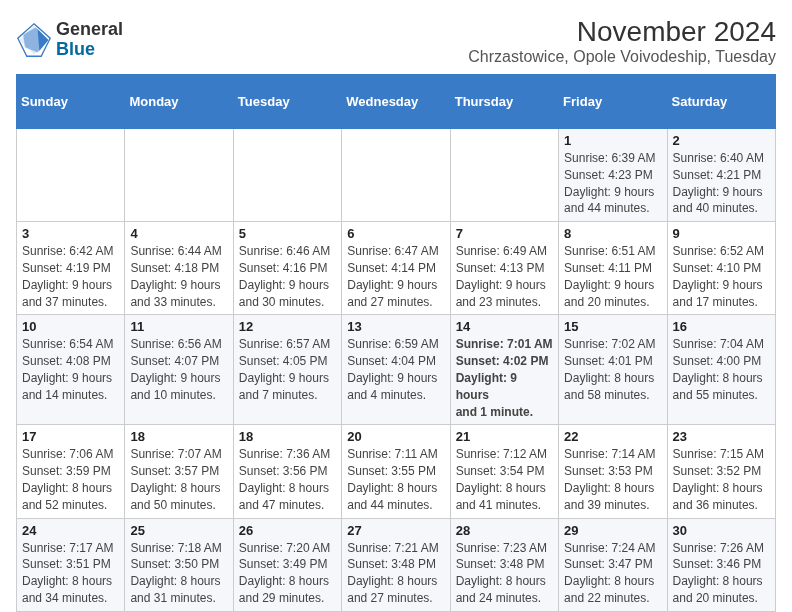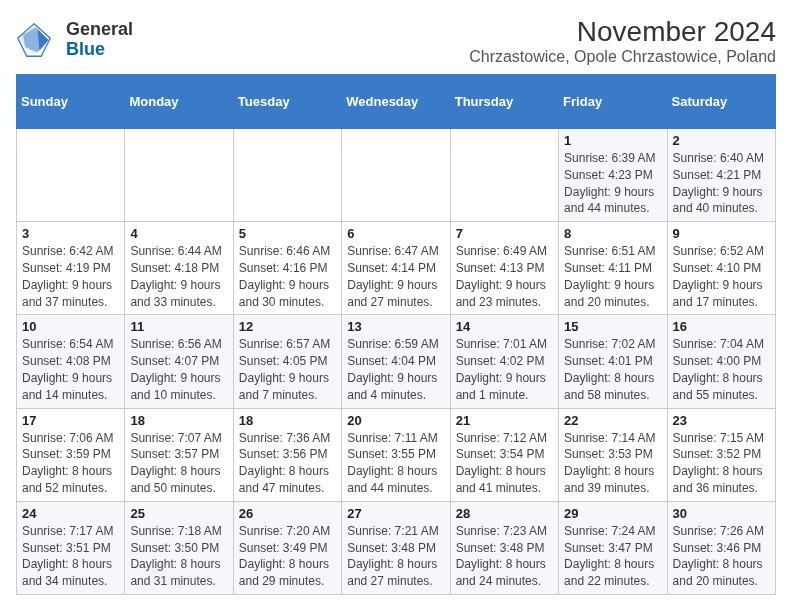--- a/index.html
+++ b/index.html
@@ -12,21 +12,21 @@
     }
     .header {
       display: flex;
       align-items: flex-start;
       justify-content: space-between;
       margin-bottom: 8px;
     }
     .logo {
       display: flex;
       align-items: center;
-      gap: 14px;
+      gap: 4px;
       margin-top: 4px;
     }
     .logo-text {
       display: flex;
       flex-direction: column;
       line-height: 1.1;
     }
     .logo-general {
       font-size: 18px;
       font-weight: bold;
@@ -109,21 +109,21 @@
       <polygon points="22,6 36,20 24,34 10,28 8,14" fill="#3a7bc8" opacity="0.5"></polygon>
       <polygon points="24,8 36,20 26,32" fill="#3a7bc8"></polygon>
     </svg>
     <div class="logo-text">
       <span class="logo-general">General</span>
       <span class="logo-blue">Blue</span>
     </div>
   </div>
   <div class="title-block">
     <div class="month-title">November 2024</div>
-    <div class="subtitle">Chrzastowice, Opole Chrzastowice, Poland</div>
+    <div class="subtitle">Chrzastowice, Opole Voivodeship, Tuesday</div>
   </div>
 </div>
 
 <table>
   <thead>
     <tr>
     <th>Sunday</th>
         <th>Monday</th>
         <th>Tuesday</th>
         <th>Wednesday</th>
@@ -229,21 +229,21 @@
         </td>
         <td>
           <div class="day-num">13</div>
           <div class="day-info" style="white-space: pre-line;">Sunrise: 6:59 AM
 Sunset: 4:04 PM
 Daylight: 9 hours
 and 4 minutes.</div>
         </td>
         <td>
           <div class="day-num">14</div>
-          <div class="day-info" style="white-space: pre-line;">Sunrise: 7:01 AM
+          <div class="day-info" style="white-space: pre-line; font-weight: bold;">Sunrise: 7:01 AM
 Sunset: 4:02 PM
 Daylight: 9 hours
 and 1 minute.</div>
         </td>
         <td>
           <div class="day-num">15</div>
           <div class="day-info" style="white-space: pre-line;">Sunrise: 7:02 AM
 Sunset: 4:01 PM
 Daylight: 8 hours
 and 58 minutes.</div>

